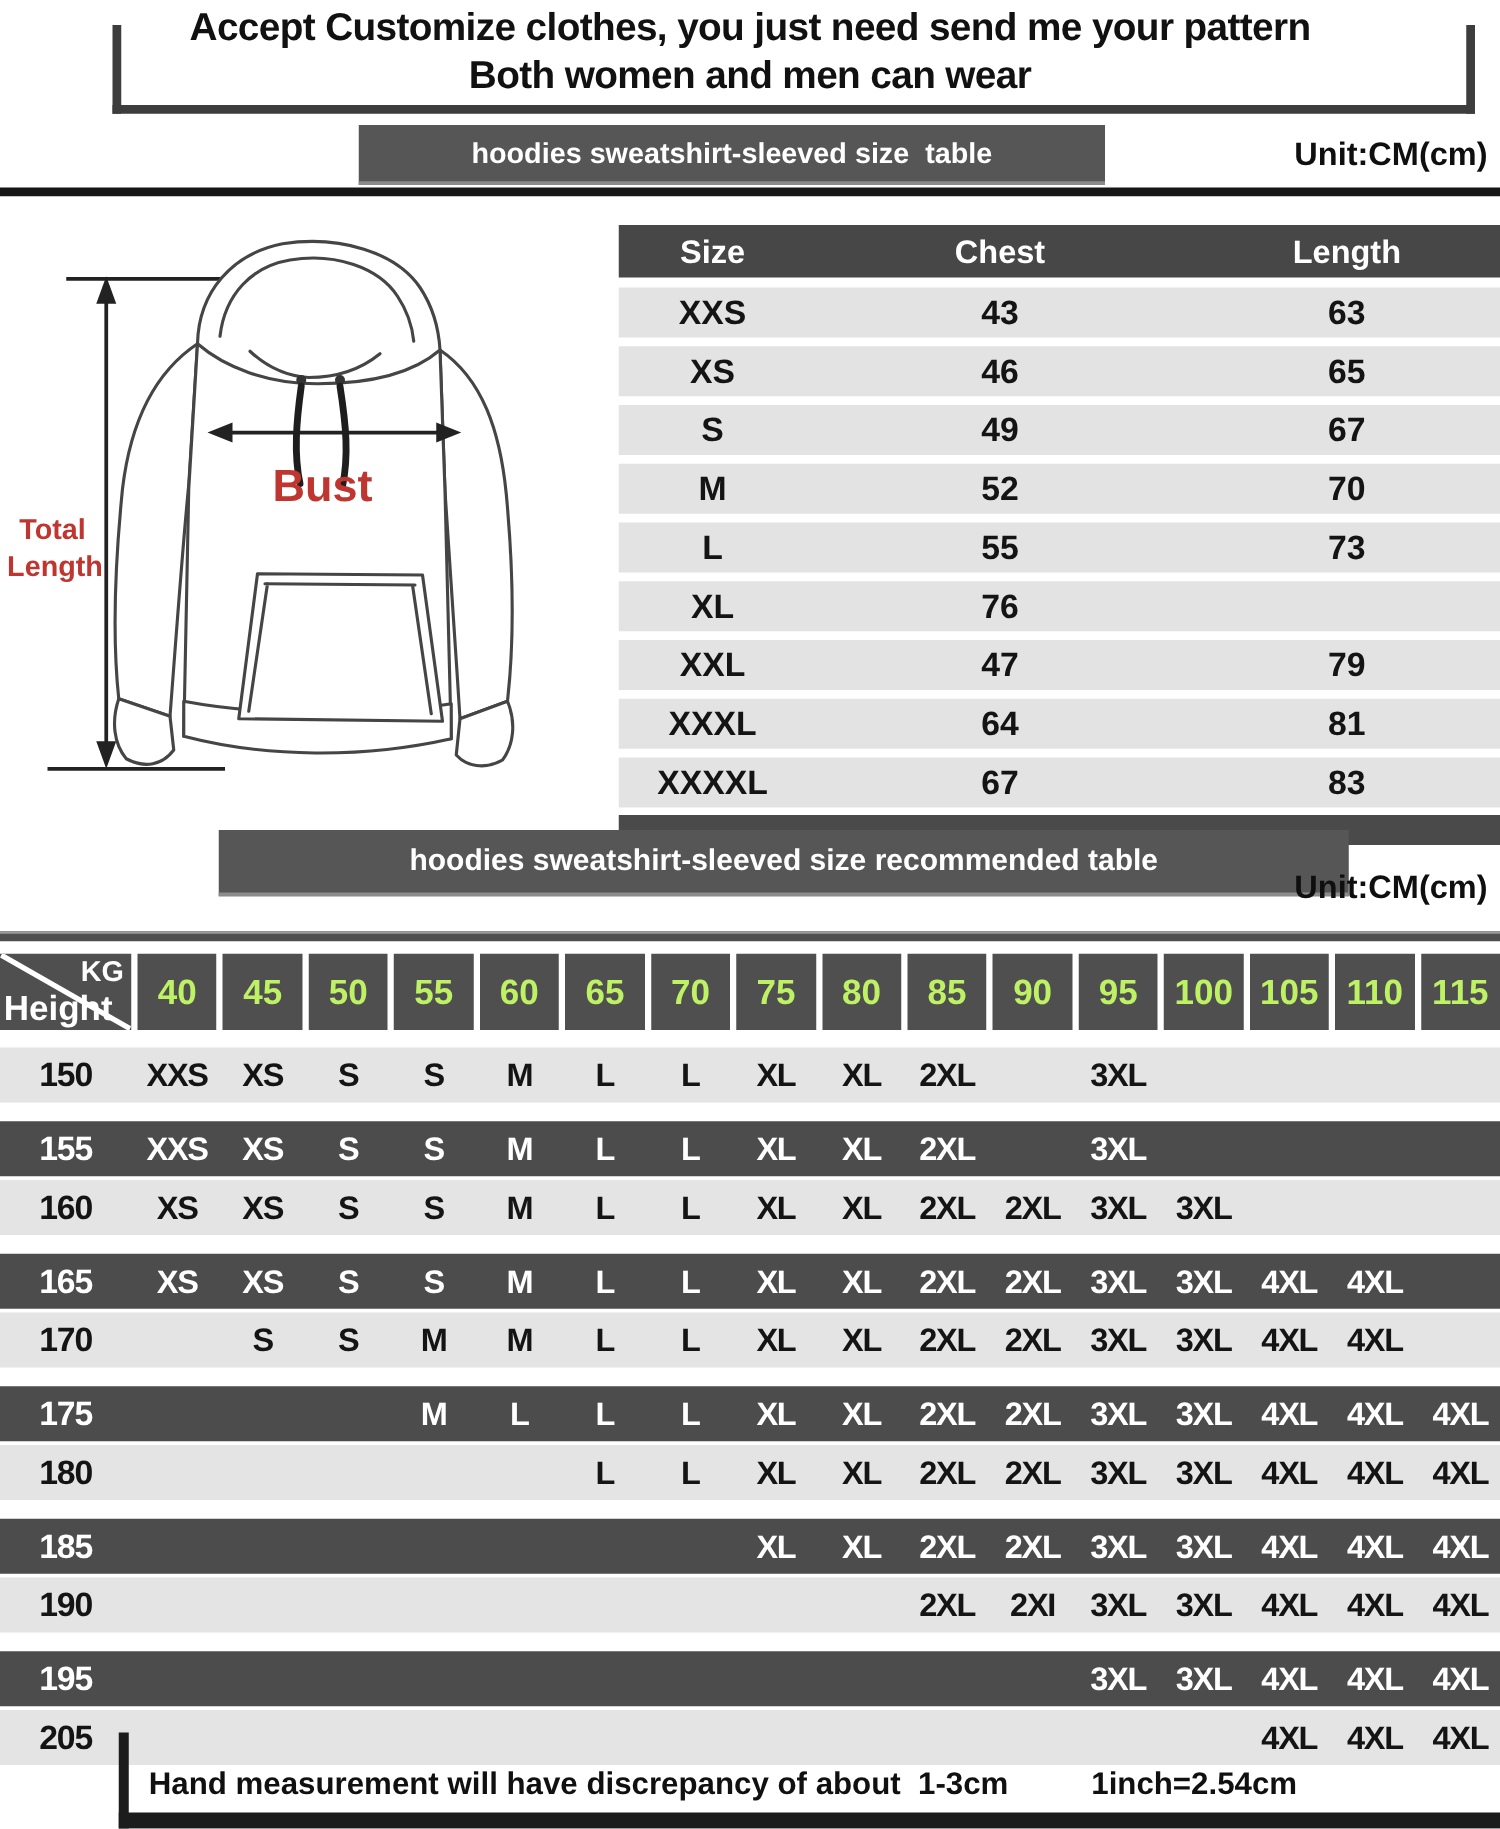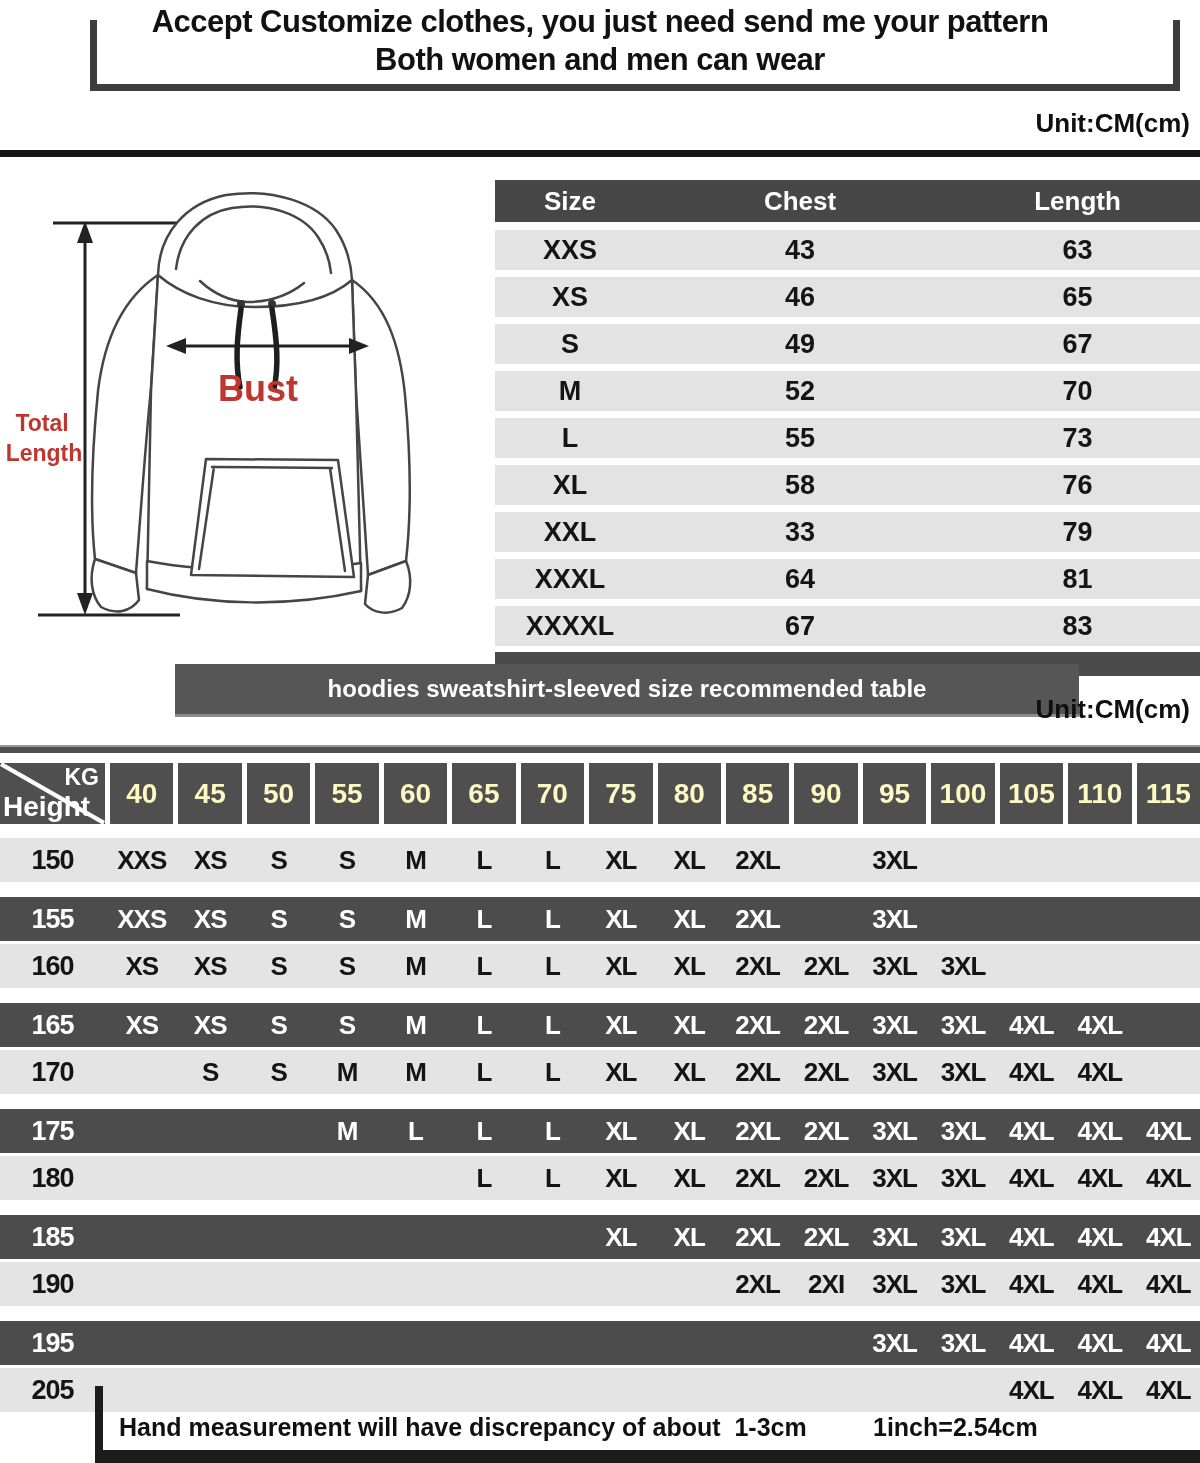--- a/index.html
+++ b/index.html
@@ -24,21 +24,21 @@
   .stable{left:495px;top:180px;width:705px;display:flex;flex-direction:column;}
   .shead-row{display:grid;grid-template-columns:150px 310px 245px;height:42px;background:#474747;}
   .shead-row .scell{color:#fff;font-size:26px;}
   .sbody{display:flex;flex-direction:column;gap:7px;margin-top:8px;}
   .srow{display:grid;grid-template-columns:150px 310px 245px;height:40px;background:#e3e3e3;}
   .scell{display:flex;align-items:center;justify-content:center;font-size:27px;color:#141414;}
   .sfooter{margin-top:6px;height:24px;background:#4a4a4a;}
 
   
   .rec-header{left:0;top:763px;width:1200px;display:grid;grid-template-columns:105px repeat(16,1fr);column-gap:5px;height:61px;}
-  .rhead{background:#4f4f4f;color:#fef9c3;font-size:28px;display:flex;align-items:center;justify-content:center;}
+  .rhead{background:#4f4f4f;color:#bef264;font-size:28px;display:flex;align-items:center;justify-content:center;}
   .rcorner{position:relative;background:#4f4f4f;overflow:hidden;}
   .rcorner svg{position:absolute;left:0;top:0;width:100%;height:100%;}
   .rcorner .kg{position:absolute;right:6px;top:1px;color:#fff;font-size:23px;}
   .rcorner .hg{position:absolute;left:3px;bottom:1px;color:#fff;font-size:28px;}
   .rec-body{left:0;top:838px;width:1200px;display:flex;flex-direction:column;gap:3px;}
   .rrow{display:grid;grid-template-columns:105px repeat(16,1fr);column-gap:5px;height:44px;}
   .rrow.light{background:#e4e4e4;color:#141414;}
   .rrow.dark{background:#4c4c4c;color:#fff;margin-top:12px;}
   .rcell{display:flex;align-items:center;justify-content:center;font-size:26px;letter-spacing:-1px;}
   .rheight{font-size:27px;}
@@ -52,20 +52,21 @@
 </style>
 </head>
 <body>
 
 <div class="page">
 
   <div class="abs title-line" style="left:0;top:42px;">Both women and men can wear</div>
   <div class="abs title-line" style="left:0;top:4px;">Accept Customize clothes, you just need send me your pattern</div>
   <div class="abs title-frame"></div>
 
+  <div class="abs banner" style="left:287px;top:100px;width:597px;height:45px;">hoodies sweatshirt-sleeved size  table</div>
   <div class="abs unit" style="left:1000px;top:108px;width:190px;text-align:right;">Unit:CM(cm)</div>
   <div class="abs rule1"></div>
 
   <svg class="abs" style="left:0;top:163px;" width="490" height="500" viewBox="0 0 490 500">
 
     <g stroke="#222" stroke-width="3" fill="none">
       <path d="M53 60 H190"></path>
       <path d="M38 452 H180"></path>
       <path d="M85 72 V438"></path>
     </g>
@@ -129,26 +130,25 @@
           <div class="scell">52</div>
           <div class="scell">70</div>
         </div>
         <div class="srow">
           <div class="scell">L</div>
           <div class="scell">55</div>
           <div class="scell">73</div>
         </div>
         <div class="srow">
           <div class="scell">XL</div>
-          <div class="scell">58</div>
           <div class="scell">76</div>
         </div>
         <div class="srow">
           <div class="scell">XXL</div>
-          <div class="scell">33</div>
+          <div class="scell">47</div>
           <div class="scell">79</div>
         </div>
         <div class="srow">
           <div class="scell">XXXL</div>
           <div class="scell">64</div>
           <div class="scell">81</div>
         </div>
         <div class="srow">
           <div class="scell">XXXXL</div>
           <div class="scell">67</div>

